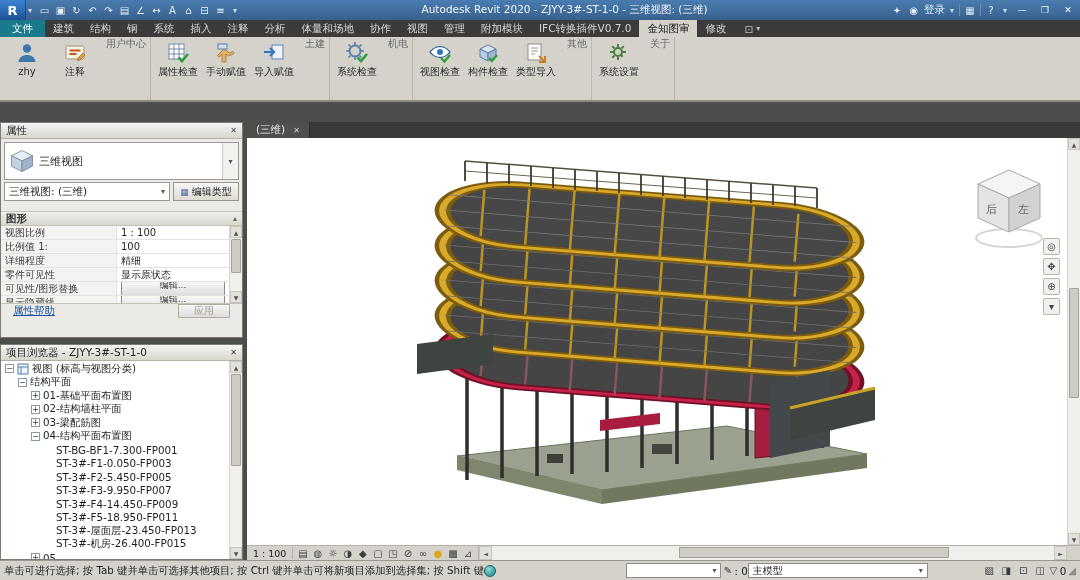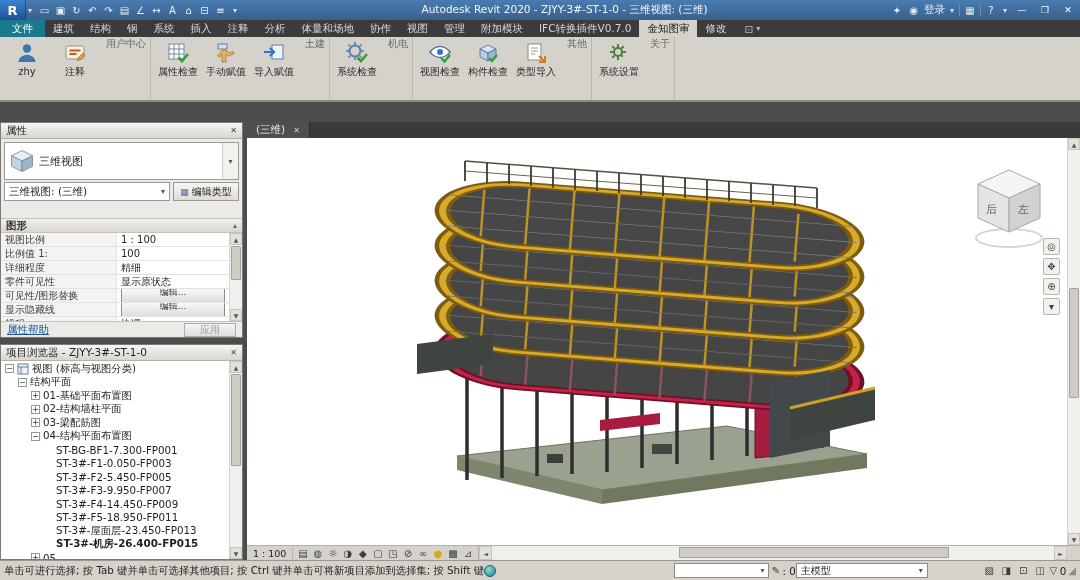--- a/index.html
+++ b/index.html
@@ -42,34 +42,34 @@
   .palette{position:absolute;left:0;width:243px;background:#eceae6;border:1px solid #7e7a73;display:flex;flex-direction:column}
   #properties{top:122px;height:216px}
   #browser{top:344px;height:216px;background:#0ea5e9}
   .palette-header{height:16px;flex:none;background:linear-gradient(#f6f5f3,#d9d6cf);border-bottom:1px solid #b5b1a8;display:flex;align-items:center;padding:0 5px;font-size:10.5px;color:#222}
   .palette-close{margin-left:auto;font-size:8px;color:#444}
   .type-selector{margin:3px 3px 2px;height:38px;flex:none;background:#fff;border:1px solid #9a9a9a;display:flex;align-items:center}
   .ts-icon{width:34px;height:32px;padding:2px;flex:none}
   .ts-icon svg{width:100%;height:100%}
   .ts-label{flex:1;font-size:11px}
   .ts-drop{width:16px;align-self:stretch;border-left:1px solid #c8c8c8;display:flex;align-items:center;justify-content:center;font-size:8px;color:#555;background:#f2f1ee}
-  .selector-row{display:flex;margin:0 3px 17px;gap:3px;flex:none}
+  .selector-row{display:flex;margin:0 3px 10px;gap:3px;flex:none}
   .view-combo{flex:1;height:19px;border:1px solid #999;background:#fff;display:flex;align-items:center;padding:0 4px;font-size:10.5px}
   .combo-caret{margin-left:auto;font-size:8px;color:#555}
   .edit-type-btn{width:66px;height:19px;border:1px solid #9a968e;background:linear-gradient(#f7f6f4,#dedbd4);display:flex;align-items:center;justify-content:center;gap:3px;font-size:10px}
   .et-icon{font-size:9px;color:#4a6f9e}
   .section-header{height:15px;flex:none;background:linear-gradient(#f0efec,#d9d6cf);border-top:1px solid #c6c2ba;border-bottom:1px solid #c6c2ba;font-weight:bold;font-size:10.5px;display:flex;align-items:center;padding:0 5px;color:#333}
   .sec-caret{margin-left:auto;font-size:8px;color:#666}
   .grid{flex:1;display:flex;overflow:hidden;background:#fff}
   #prop-rows{flex:1;overflow:hidden}
   .prow{display:flex;height:14px;border-bottom:1px solid #e3e3e3}
   .plabel{width:116px;padding:0 4px;color:#3c3c3c;background:#f4f3f1;border-right:1px solid #e3e3e3;font-size:10px;line-height:13px;white-space:nowrap;overflow:hidden}
   .pval{flex:1;padding:0 4px;font-size:10px;line-height:13px;white-space:nowrap;overflow:hidden;display:flex;align-items:center}
   .pbtn{width:100%;height:17px;background:linear-gradient(#fafafa,#dcdcdc);border:1px solid #8a8a8a;font-size:9px;line-height:9px;text-align:center;color:#333}
-  .palette-footer{height:16px;flex:none;display:flex;align-items:flex-end;padding:0 6px;background:#eceae6;border-top:1px solid #c6c2ba}
+  .palette-footer{height:34px;flex:none;display:flex;align-items:flex-start;padding:0 12px;background:#eceae6;border-top:1px solid #c6c2ba}
   .help-link{color:#1a56a0;text-decoration:underline;font-size:10.5px}
   .apply-btn{margin-left:auto;width:52px;height:14px;border:1px solid #b0aca4;background:linear-gradient(#f5f5f5,#ddd);color:#999;text-align:center;line-height:12px;font-size:10px}
 
   
   .vsb{width:13px;flex:none;background:#f0efec;border-left:1px solid #d8d5cf;position:relative}
   .sarrow{position:absolute;left:0;width:12px;height:12px;font-size:6px;color:#555;text-align:center;line-height:12px;background:#e3e1dc;border:1px solid #c9c5bd}
   .sarrow.top{top:0}.sarrow.bottom{bottom:0}
   .sthumb{position:absolute;left:1px;width:10px;background:#cfccc5;border:1px solid #a6a29a;border-radius:1px}
 
   
@@ -441,21 +441,21 @@
             <span class="tlabel">ST-3#-F4-14.450-FP009</span>
           </div>
           <div class="trow" style="padding-left: 43px;">
             <span class="texp none"></span>
             <span class="tlabel">ST-3#-F5-18.950-FP011</span>
           </div>
           <div class="trow" style="padding-left: 43px;">
             <span class="texp none"></span>
             <span class="tlabel">ST-3#-屋面层-23.450-FP013</span>
           </div>
-          <div class="trow" style="padding-left: 43px; font-weight: bold;">
+          <div class="trow" style="padding-left: 43px;">
             <span class="texp none"></span>
             <span class="tlabel">ST-3#-机房-26.400-FP015</span>
           </div>
           <div class="trow" style="padding-left: 30px;">
             <span class="texp">+</span>
             <span class="tlabel">05-</span>
           </div>
         </div>
       <div class="vsb">
         <span class="sarrow top">▲</span>
@@ -583,21 +583,21 @@
 
   <div id="statusbar">
     <span id="sb-hint">单击可进行选择; 按 Tab 键并单击可选择其他项目; 按 Ctrl 键并单击可将新项目添加到选择集; 按 Shift 键</span>
     <span class="plugin-dot"></span>
     <span style="flex:1"></span>
     <span class="sb-combo" style="width:95px">
         <span class="combo-caret">▾</span>
       </span>
     <span class="sb-ic">✎</span>
     <span>: 0</span>
-    <span class="sb-combo" style="width:132px">
+    <span class="sb-combo" style="width:180px">
         <span>主模型</span>
         <span class="combo-caret">▾</span>
       </span>
     <span style="width:55px"></span>
     <span id="sb-icons" style="display:flex;gap:4px">
         <span class="sb-ic">▧</span>
         <span class="sb-ic">◨</span>
         <span class="sb-ic">⊡</span>
         <span class="sb-ic">◫</span>
       </span>

